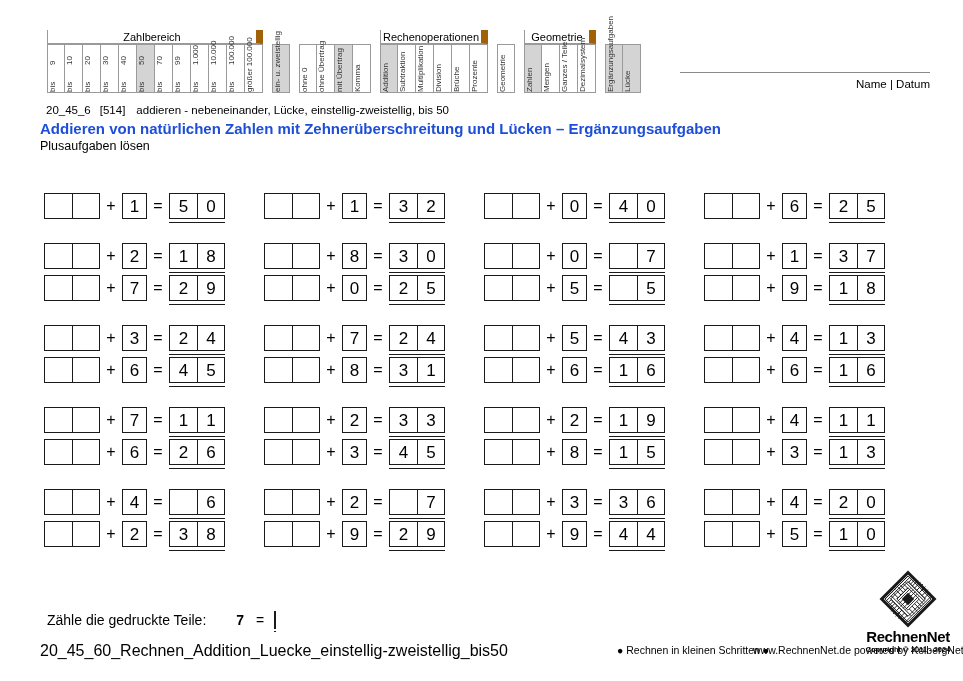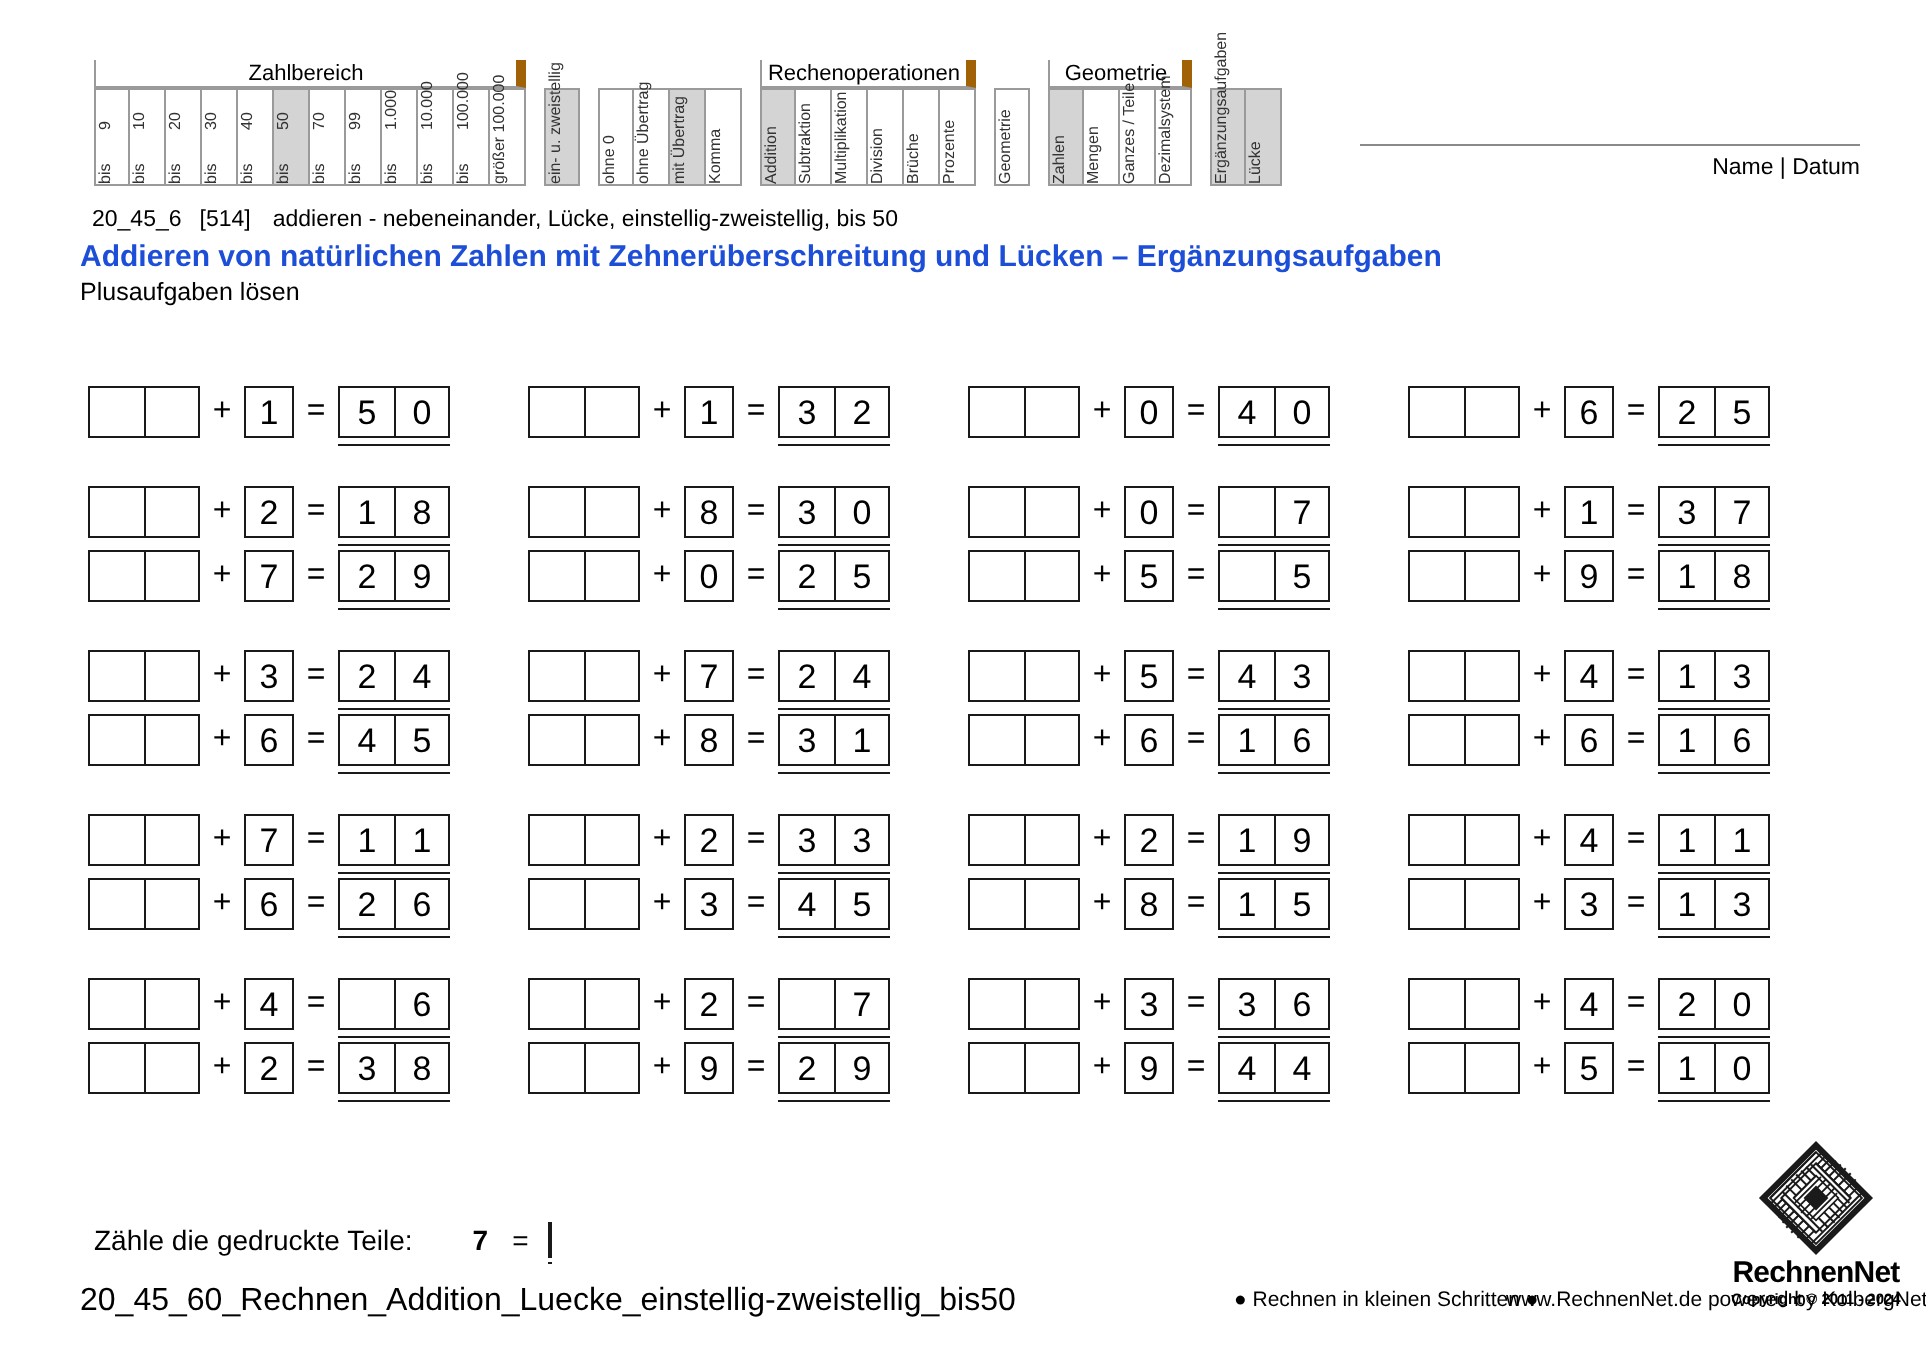--- a/index.html
+++ b/index.html
@@ -20,21 +20,21 @@
     font-size:8px;
   }
   .grp{ display:flex; flex-direction:column; }
   .grp-title{
     height:14px; line-height:14px;
     text-align:center;
     font-size:11px;
     color:#000;
     border-bottom:1px solid #9a9a9a;
     border-left:1px solid #9a9a9a;
-    border-right:5px solid #a16207;
+    border-right:7px solid #a16207;
     box-sizing:border-box;
     white-space:nowrap;
   }
   .grp-title.blank{ border:none; }
   .grp-cells{ display:flex; flex:1; }
   .vcell{
     width:18px;
     border:1px solid #9a9a9a;
     border-left:none;
     box-sizing:border-box;

